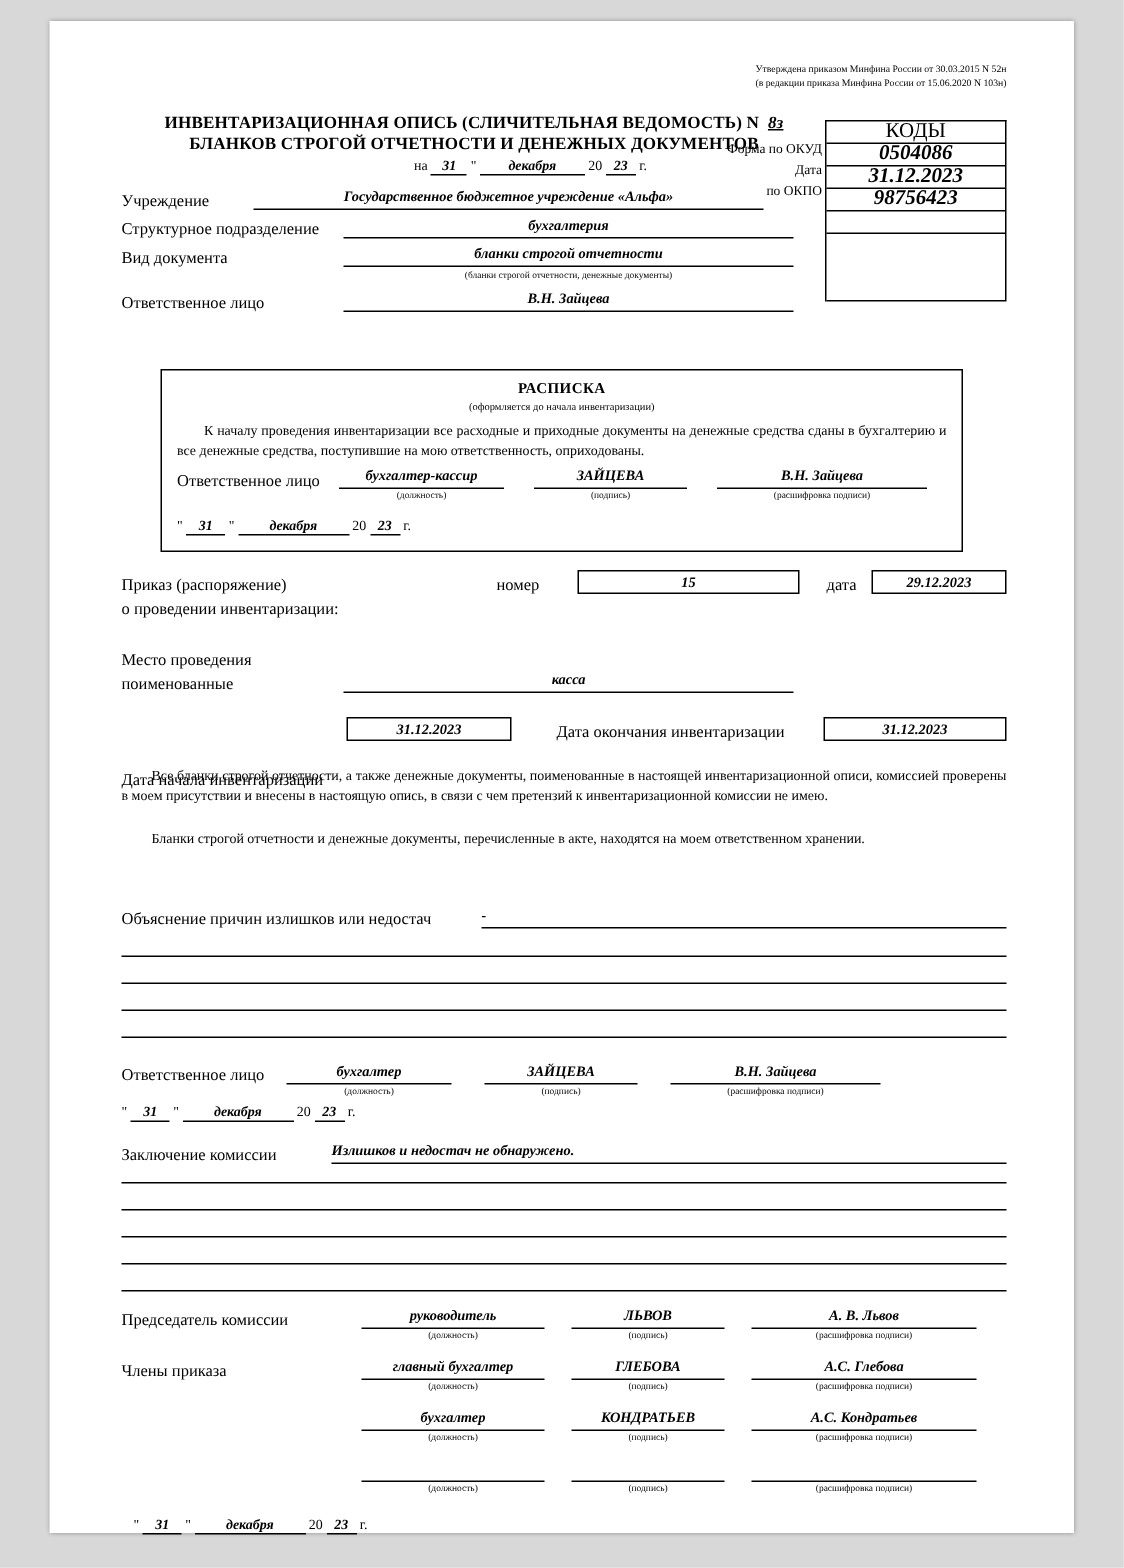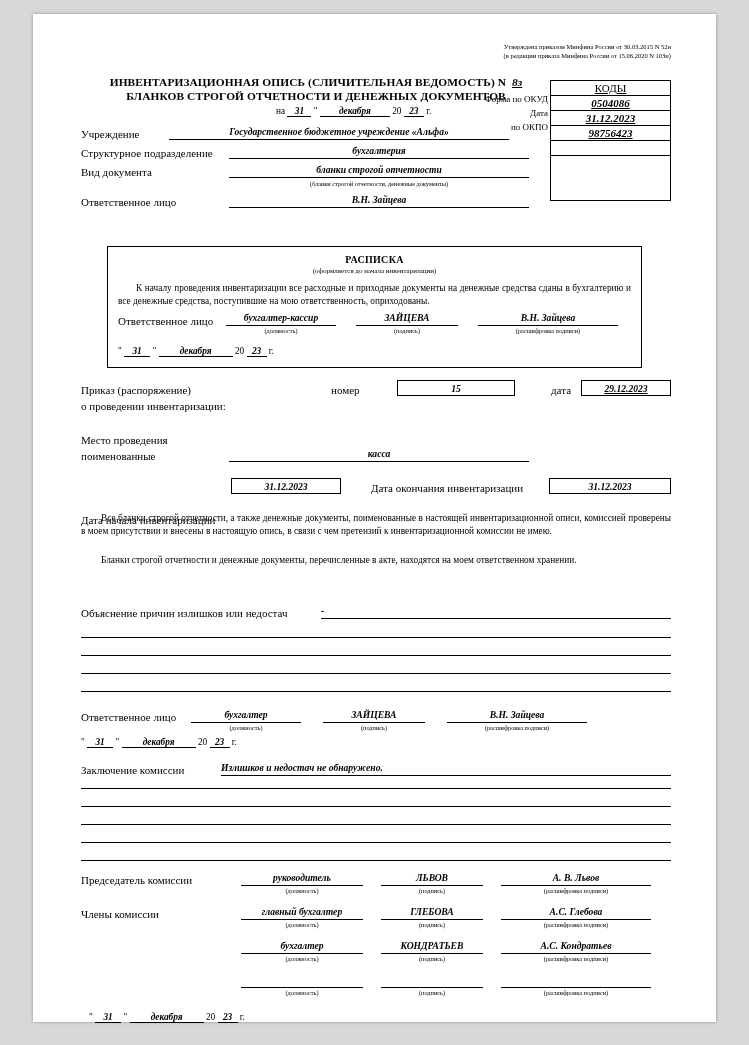--- a/index.html
+++ b/index.html
@@ -47,23 +47,22 @@
     text-decoration: underline;
   }
   
   .codes {
     position: absolute;
     right: 0;
     top: 38px;
     width: 119px;
     border: 1px solid #000;
     border-bottom: none;
-    font-size: 11px;
-    text-align: center;
-    text-decoration: underline;
+    font-size: 14px;
+    text-align: center;
   }
   .codes .row {
     border-bottom: 1px solid #000;
     height: 14px;
     line-height: 14px;
   }
   .codes .row.val {
     font-style: italic;
     font-weight: bold;
   }
@@ -240,23 +239,23 @@
         <span>20</span>
         <span class="italic-val" style="display:inline-block; width:20px; text-align:center; border-bottom:1px solid #000;">23</span>
         <span>г.</span>
       </div>
     </div>
 
     <div style="position:absolute; top:340px; left:0; width:590px;">
       <span class="lbl" style="left:0; top:2px;">Приказ (распоряжение)</span>
       <span class="lbl" style="left:0; top:18px;">о проведении инвентаризации:</span>
       <span class="lbl" style="left:250px; top:2px;">номер</span>
-      <span class="boxfield" style="left:316px; top:-2px; width:118px;">15</span>
+      <span class="boxfield" style="left:304px; top:-2px; width:148px;">15</span>
       <span class="lbl" style="left:470px; top:2px;">дата</span>
-      <span class="boxfield" style="left:500px; top:-2px; width:90px;text-decoration:underline;">29.12.2023</span>
+      <span class="boxfield" style="left:500px; top:-2px; width:90px;">29.12.2023</span>
     </div>
 
     <div style="position:absolute; top:392px; left:0; width:590px;">
       <span class="lbl" style="left:0; top:0;">Место проведения</span>
       <span class="lbl" style="left:0; top:16px;">поименованные</span>
       <span class="fill" style="left:148px; top:14px; width:300px;">касса</span>
     </div>
 
     <div style="position:absolute; top:438px; left:0; width:590px;">
       <span class="lbl" style="left:0; top:2px;margin-top:32px;">Дата начала инвентаризации</span>
@@ -303,21 +302,21 @@
       <span class="fill" style="left:140px; top:0; width:450px; text-align:left;">Излишков и недостач не обнаружено.</span>
       <div class="rule" style="position:absolute; left:0; top:26px; width:590px;"></div>
       <div class="rule" style="position:absolute; left:0; top:44px; width:590px;"></div>
       <div class="rule" style="position:absolute; left:0; top:62px; width:590px;"></div>
       <div class="rule" style="position:absolute; left:0; top:80px; width:590px;"></div>
       <div class="rule" style="position:absolute; left:0; top:98px; width:590px;"></div>
     </div>
 
     <div style="position:absolute; top:830px; left:0; width:590px;">
       <span class="lbl" style="left:0; top:2px;">Председатель комиссии</span>
-      <span class="lbl" style="left:0; top:36px;">Члены комиссии</span>
+      <span class="lbl" style="left:0; top:36px;">Члены приказа</span>
 
       <div style="position:absolute; left:0; top:0; width:590px; height:34px;">
         <span class="fill" style="left:160px; top:0; width:122px;">руководитель</span>
         <span class="capt" style="left:160px; top:15px; width:122px;">(должность)</span>
         <span class="fill" style="left:300px; top:0; width:102px;">ЛЬВОВ</span>
         <span class="capt" style="left:300px; top:15px; width:102px;">(подпись)</span>
         <span class="fill" style="left:420px; top:0; width:150px;">А. В. Львов</span>
         <span class="capt" style="left:420px; top:15px; width:150px;">(расшифровка подписи)</span>
       </div>
 

